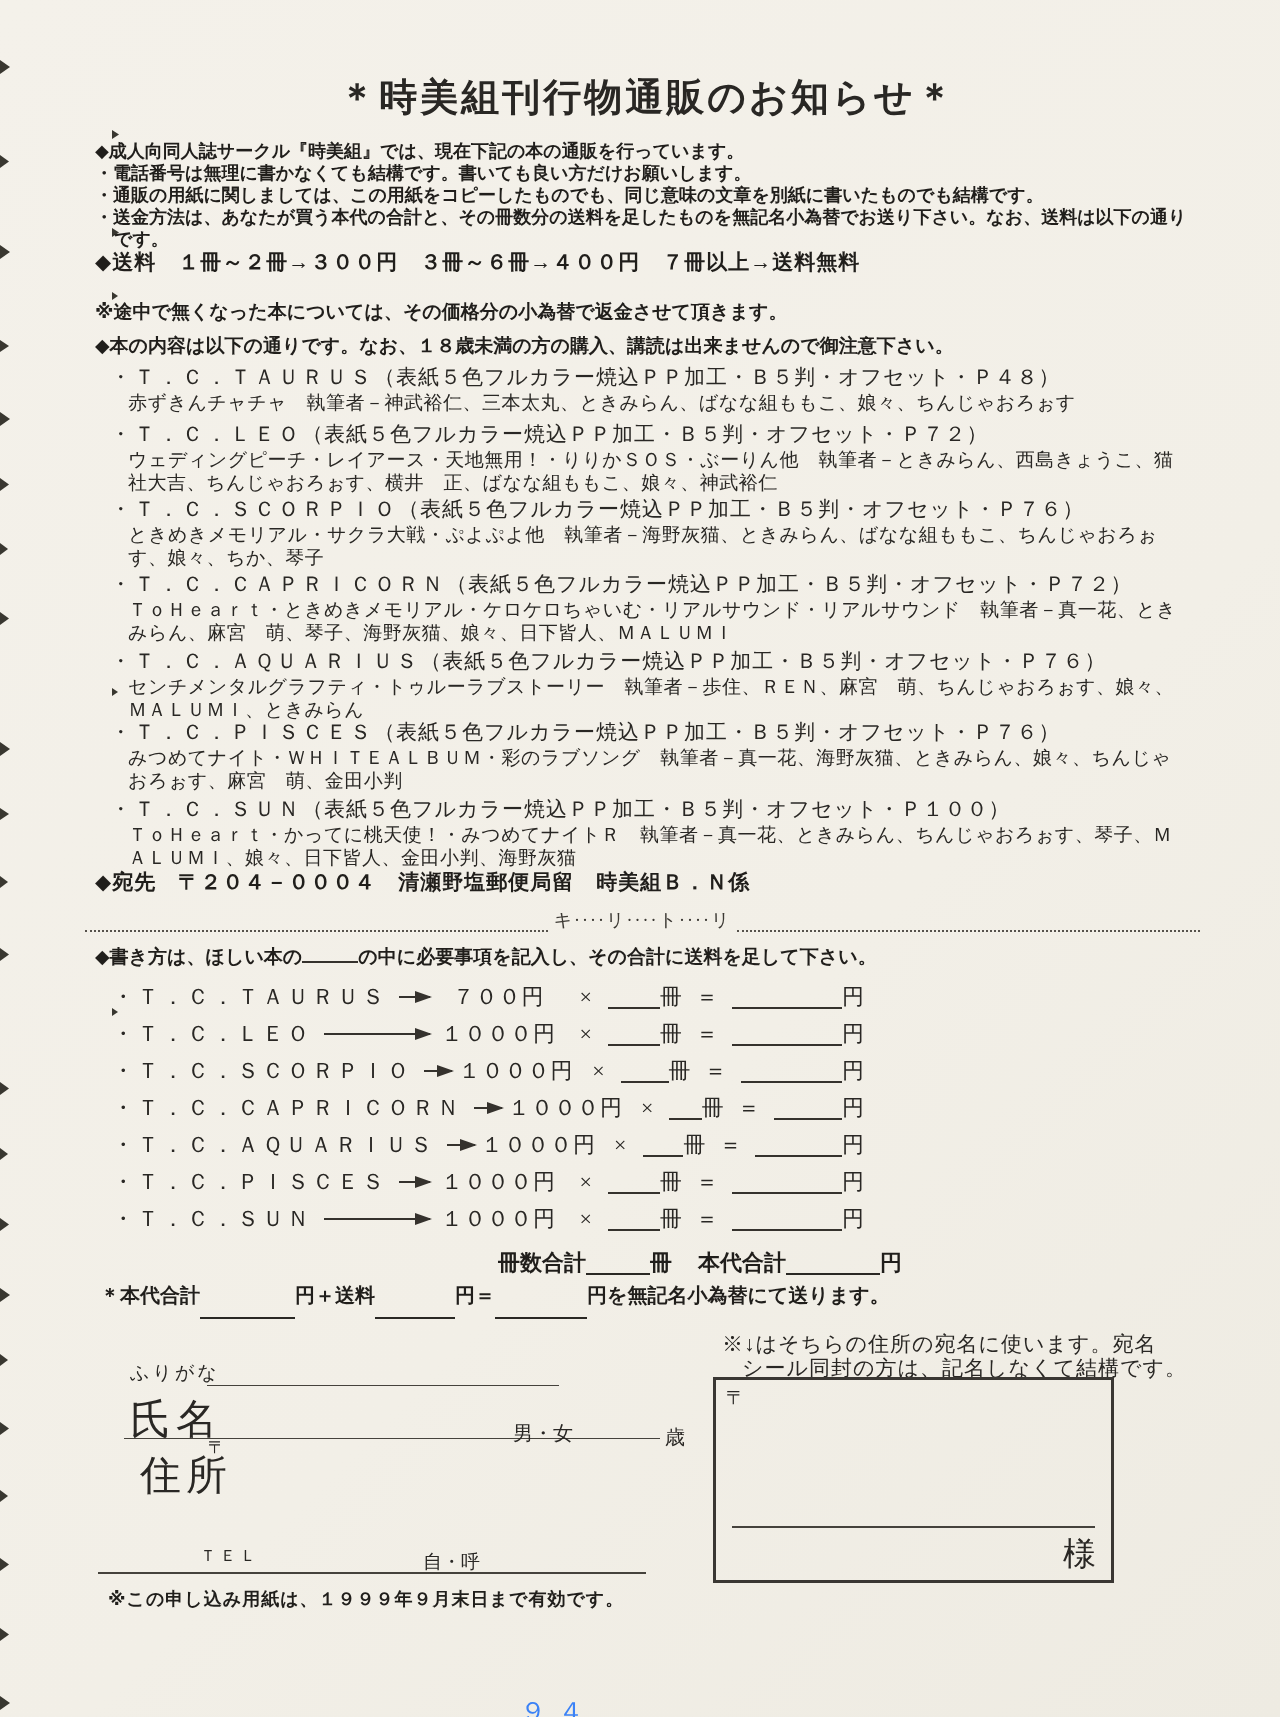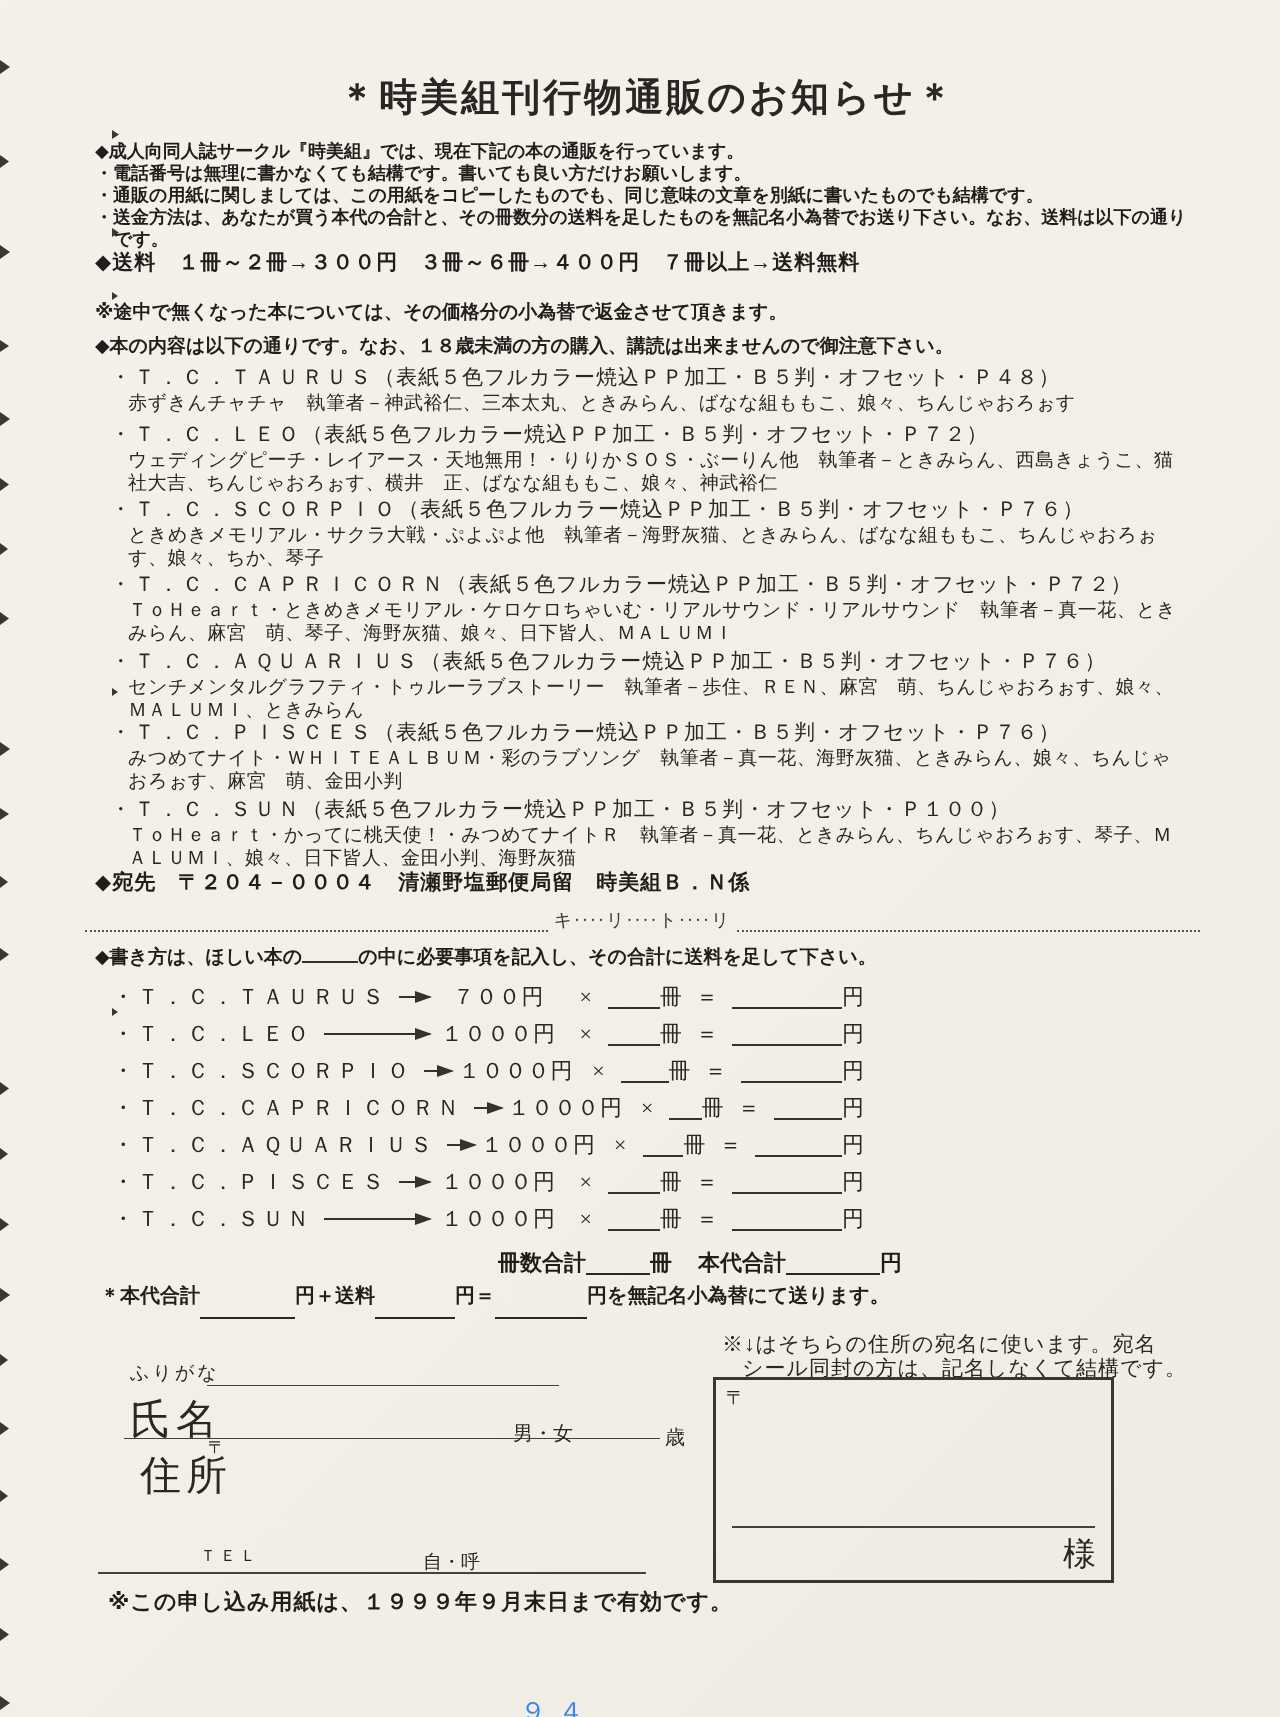--- a/index.html
+++ b/index.html
@@ -88,21 +88,21 @@
   .name-line { left:124px; top:1438px; width:536px; border-bottom:1.5px solid #45423c; }
   .gender { left:513px; top:1420px; font-size:20px; }
   .age { left:665px; top:1424px; font-size:20px; }
   .addr-postal { left:208px; top:1436px; font-size:17px; }
   .addr-label { left:140px; top:1448px; font-size:41px; letter-spacing:5px; }
 
   .tel-line { left:98px; top:1572px; width:548px; border-bottom:2px solid #45423c; }
   .tel-label { left:200px; top:1546px; font-size:16px; letter-spacing:4px; }
   .tel-type { left:423px; top:1549px; font-size:19px; }
 
-  .validity { left:108px; top:1587px; font-size:22px; letter-spacing:1px; }
+  .validity { left:108px; top:1587px; font-size:18px; letter-spacing:1px; }
   .page-num { left:520px; top:1694px; width:140px; text-align:left;
               font-size:26px; letter-spacing:12px; color:#3b82f6; }
 
   
   .edge-mark { position:absolute; background:#18160f;
                clip-path:polygon(0 0, 100% 50%, 0 100%); opacity:0.85; }
 </style>
 </head>
 <body>
 

